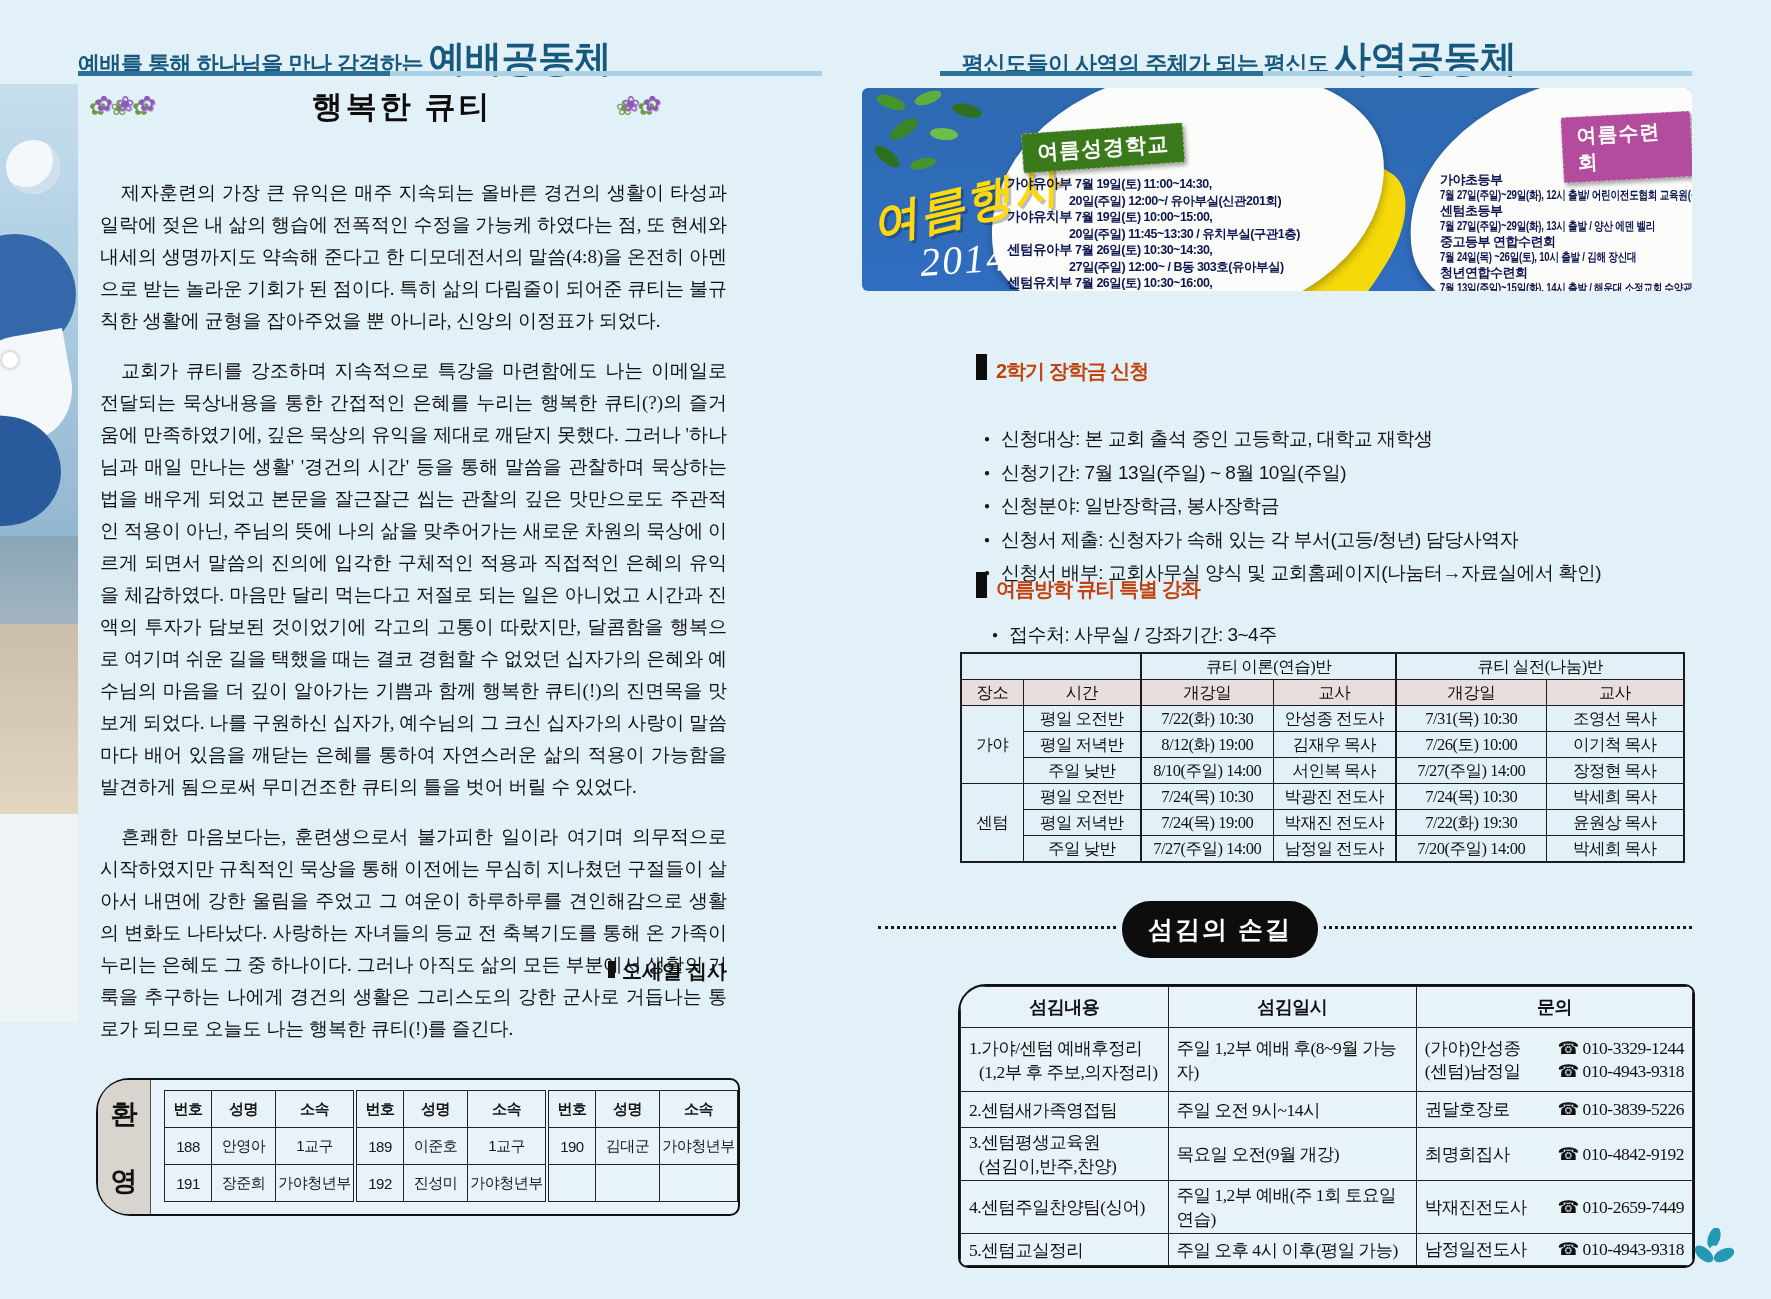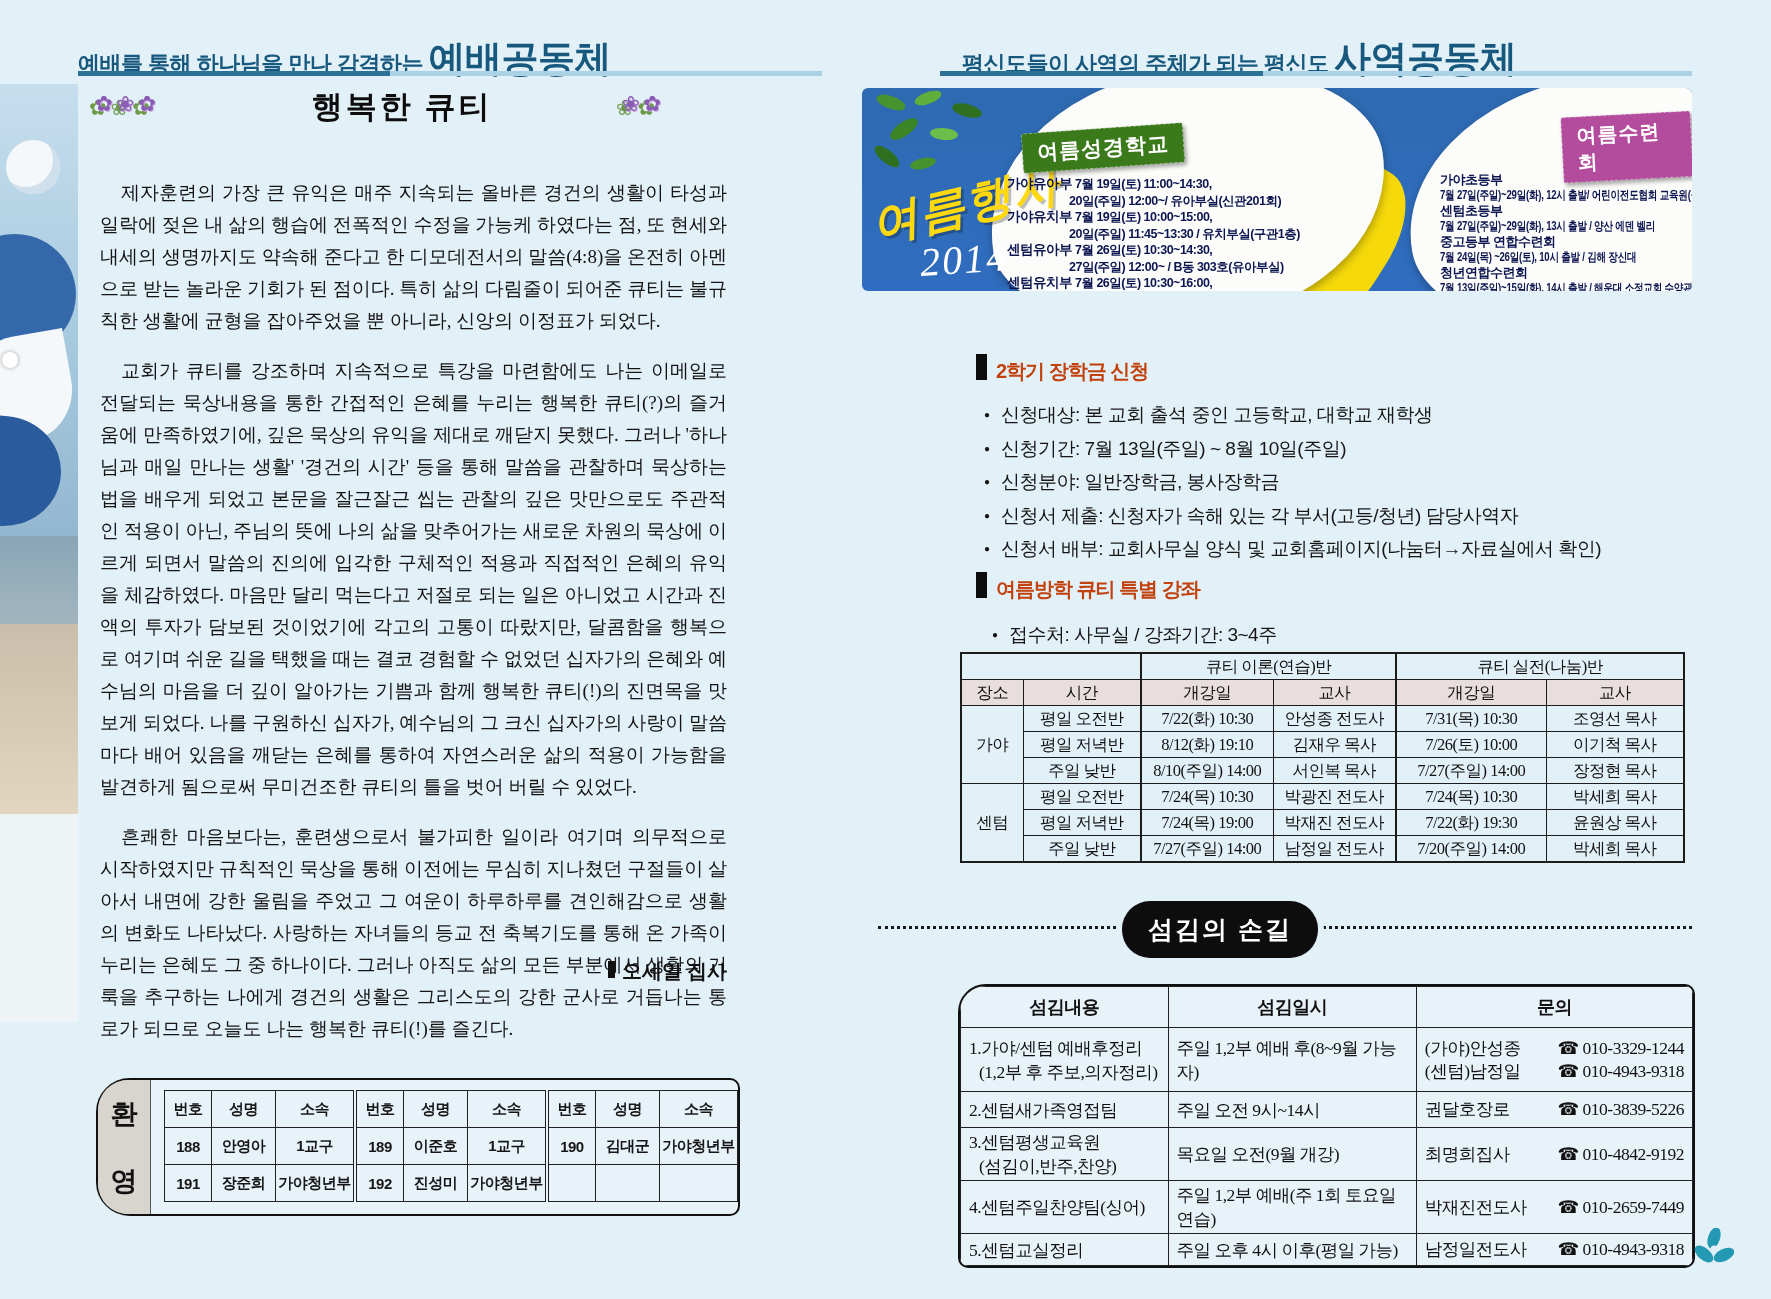--- a/index.html
+++ b/index.html
@@ -46,21 +46,21 @@
 
   
   .welcome{position:absolute;left:96px;top:1078px;width:640px;height:134px;
     border:2.5px solid #111;border-radius:34px 10px 10px 34px;background:#e7f2f9;}
   .welcome .tab{position:absolute;left:0;top:0;width:52px;height:100%;background:#d8d4ce;
     border-radius:30px 0 0 30px;border-right:1px solid #555;
     display:flex;flex-direction:column;justify-content:space-around;align-items:center;
     font-size:27px;font-weight:800;color:#111;}
   .welcome table{position:absolute;left:66px;top:10px;border-collapse:collapse;
     font-size:15px;font-family:"Liberation Sans","DejaVu Sans",sans-serif;}
-  .welcome td,.welcome th{border:1.5px solid #222;text-align:center;height:36px;padding:0 2px;letter-spacing:-0.5px;font-weight:bold;}
+  .welcome td,.welcome th{border:1.5px solid #222;text-align:center;height:36px;padding:0 2px;letter-spacing:-0.5px;}
   .welcome th{font-weight:700;}
   .welcome .gsep{border-left:4px double #222;}
   .welcome .c-no{width:44px;}
   .welcome .c-name{width:64px;}
   .welcome .c-grp{width:79px;}
 
   
   .banner{position:absolute;left:862px;top:88px;width:830px;height:203px;overflow:hidden;
     border-radius:6px;background:linear-gradient(180deg,#2e6ab1,#306dc0);}
   .leafshape{position:absolute;background:#fcfcfa;box-shadow:0 4px 9px rgba(0,0,0,.3);}
@@ -84,21 +84,21 @@
     font-size:12.5px;font-weight:700;line-height:16.5px;letter-spacing:-0.5px;}
   .school-list .dept{font-size:13.5px;font-weight:800;}
   .school-list .l2{padding-left:62px;}
   .retreat-list{position:absolute;left:578px;top:84px;width:255px;color:#0c1550;line-height:15.5px;}
   .retreat-list .dept{font-size:13px;font-weight:800;letter-spacing:-0.5px;}
   .retreat-list .detail{font-size:12px;font-weight:600;white-space:nowrap;transform:scaleX(0.8);transform-origin:0 0;letter-spacing:-0.3px;}
 
   
   .sec-title{position:absolute;font-size:20px;font-weight:800;color:#c2410c;letter-spacing:-1px;white-space:nowrap;}
   .h-bar{display:inline-block;width:11px;height:26px;background:#0d0d0d;margin-right:9px;vertical-align:-2px;}
-  .bullets{position:absolute;left:984px;top:398px;width:660px;margin:0;padding:0;list-style:none;}
+  .bullets{position:absolute;left:984px;top:422px;width:660px;margin:0;padding:0;list-style:none;}
   .bullets li{position:relative;padding-left:17px;font-size:19px;line-height:33.5px;letter-spacing:-0.5px;}
   .bullets li:before{content:"●";position:absolute;left:0;top:0;font-size:10px;}
   .qt-note{left:992px;top:618px;width:500px;}
   .qt-note li{font-size:19px;}
 
   
   .qt-table{position:absolute;left:960px;top:652px;border-collapse:collapse;
     font-family:"Liberation Serif","DejaVu Serif",serif;font-size:16.5px;color:#111;}
   .qt-table td{border:1.5px solid #1c1c1c;text-align:center;height:25px;padding:0 2px;letter-spacing:-0.5px;}
   .qt-table{border:2px solid #1c1c1c;}
@@ -295,21 +295,21 @@
   <tr>
     <td rowspan="3">가야</td>
     <td>평일 오전반</td>
     <td class="sep">7/22(화) 10:30</td>
     <td>안성종 전도사</td>
     <td class="sep">7/31(목) 10:30</td>
     <td>조영선 목사</td>
   </tr>
   <tr>
     <td>평일 저녁반</td>
-    <td class="sep">8/12(화) 19:10</td>
+    <td class="sep">8/12(화) 19:00</td>
     <td>김재우 목사</td>
     <td class="sep">7/26(토) 10:00</td>
     <td>이기척 목사</td>
   </tr>
   <tr>
     <td>주일 낮반</td>
     <td class="sep">8/10(주일) 14:00</td>
     <td>서인복 목사</td>
     <td class="sep">7/27(주일) 14:00</td>
     <td>장정현 목사</td>

